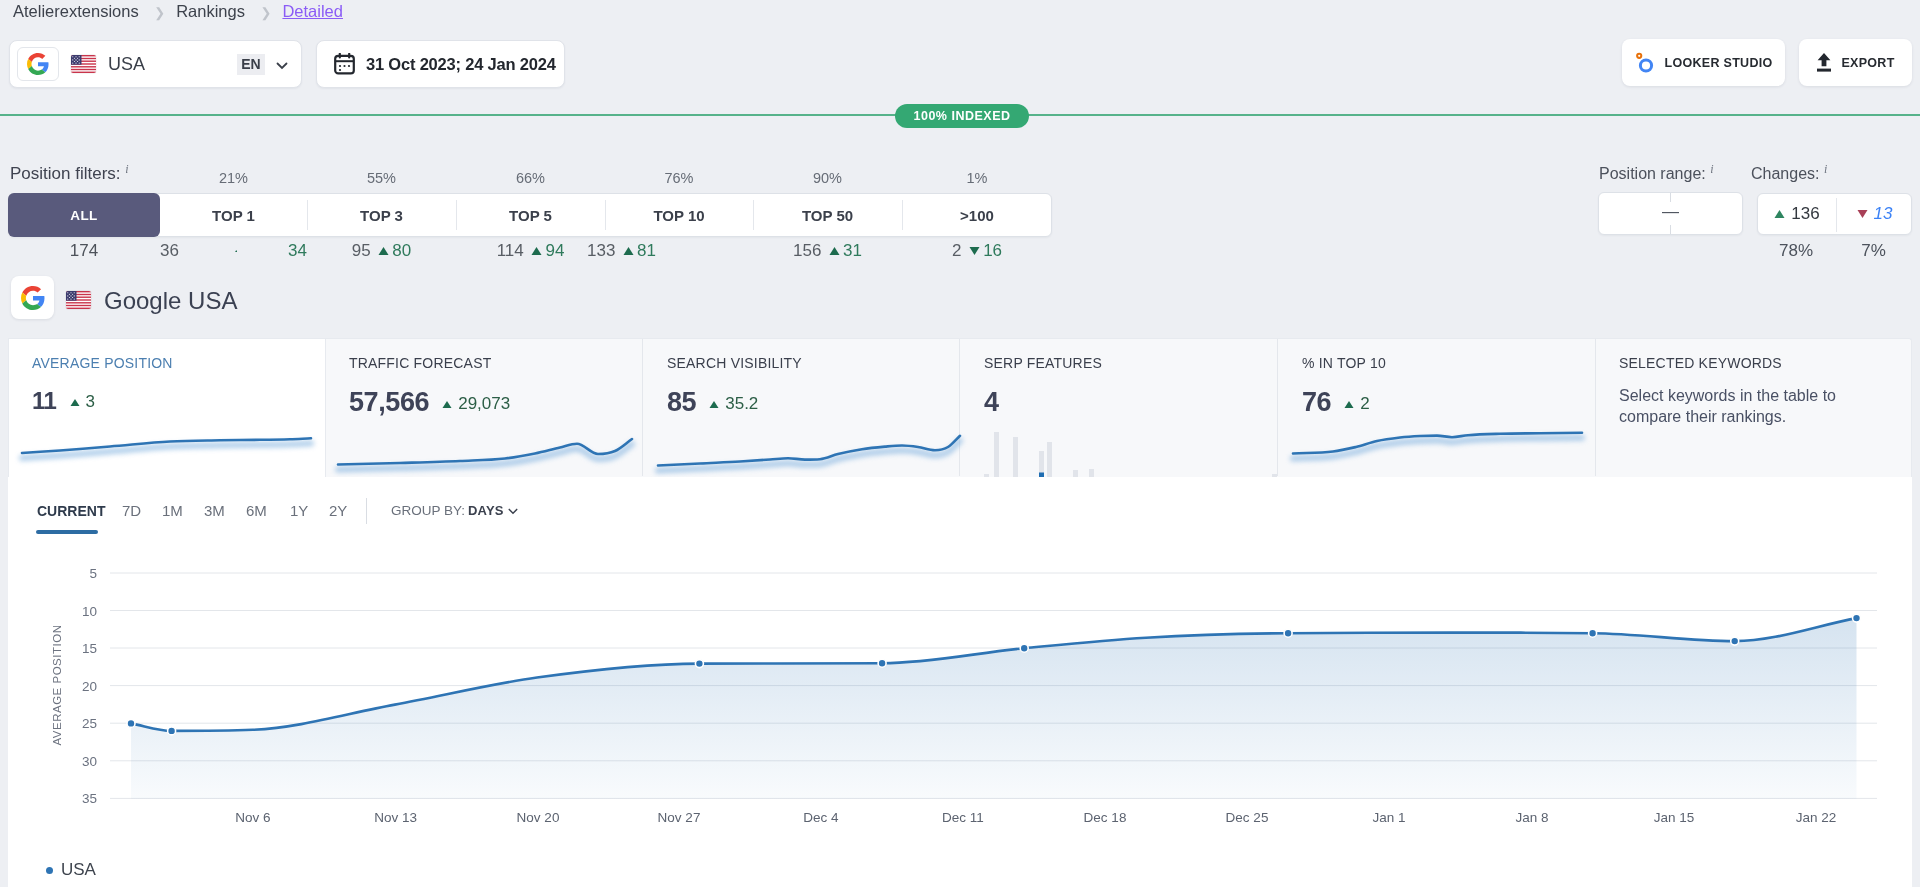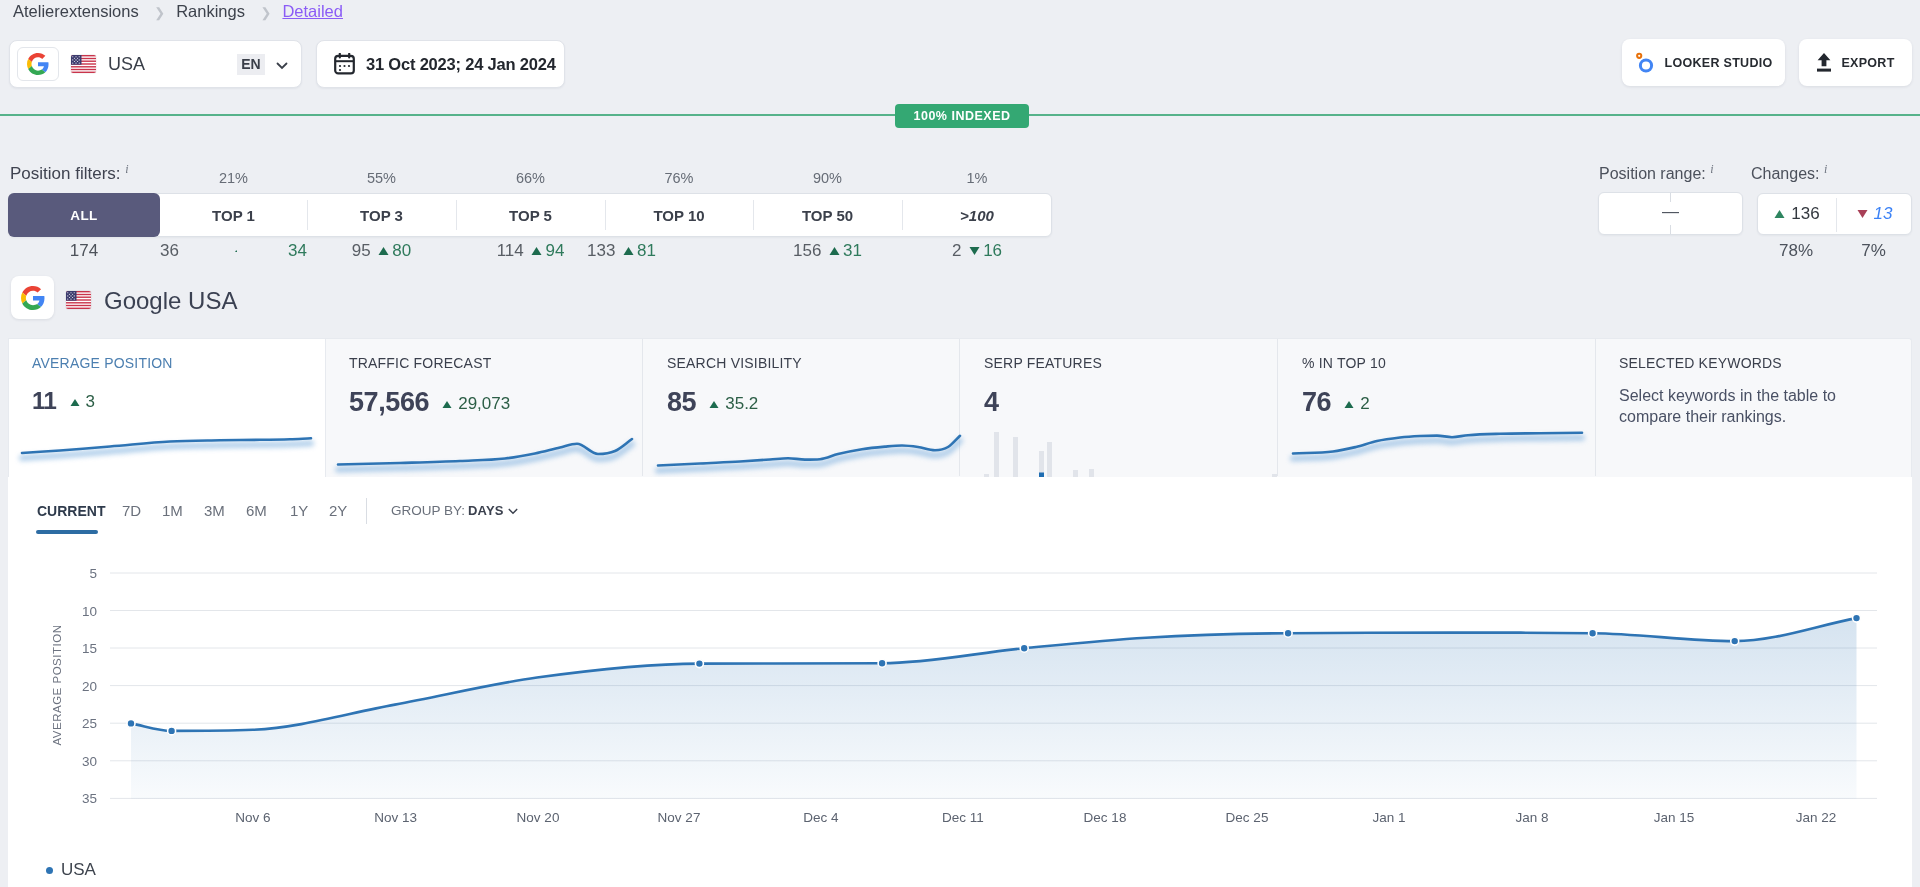--- a/index.html
+++ b/index.html
@@ -86,21 +86,21 @@
 </div>
 <div class="abs btn" style="left:1799px;top:39px;width:113px;height:47px;">
   <svg width="16" height="19" viewBox="0 0 16 19">
       <path d="M8 0 L14.4 7.2 L10.4 7.2 L10.4 13.2 L5.6 13.2 L5.6 7.2 L1.6 7.2 Z" fill="#23272e"></path>
       <rect x="1" y="15.6" width="14" height="3" fill="#23272e"></rect>
     </svg>
   <span style="margin-left:9px;font-size:12.5px;font-weight:bold;color:#272b31;letter-spacing:.3px;">EXPORT</span>
 </div>
 
 <div class="abs" style="left:0;top:114px;width:1920px;height:2px;background:#56b28a;"></div>
-<div class="abs ctr" style="left:895px;top:104px;width:134px;height:24px;background:#34a873;border-radius:4px;justify-content:center;">
+<div class="abs ctr" style="left:895px;top:104px;width:134px;height:24px;background:#34a873;border-radius:12px;justify-content:center;">
   <span style="font-size:12.5px;font-weight:bold;color:#fff;letter-spacing:.5px;">100% INDEXED</span>
 </div>
 
 <div class="abs" style="left:10px;top:162px;font-size:17px;color:#3f4350;">Position filters: <span style="font-size:12px;font-style:italic;color:#6f7580;vertical-align:6px;font-family:'Liberation Serif',serif;">i</span></div>
 
 <div class="abs" style="top:170px;left:0;width:100%;font-size:14.5px;color:#666c76;">
   <span class="abs" style="left:160px;width:147px;text-align:center;">21%</span>
   <span class="abs" style="left:307px;width:149px;text-align:center;">55%</span>
   <span class="abs" style="left:456px;width:149px;text-align:center;">66%</span>
   <span class="abs" style="left:605px;width:148px;text-align:center;">76%</span>
@@ -109,21 +109,21 @@
 </div>
 
 <div class="abs" style="left:8px;top:193px;width:1044px;height:44px;background:#fff;border:1px solid #dde1e7;border-radius:6px;box-shadow:0 1px 2px rgba(40,50,80,.05);"></div>
 <div class="abs ctr" style="left:8px;top:193px;width:152px;height:44px;background:#595a7c;border-radius:6px;justify-content:center;font-size:13.5px;font-weight:bold;color:#fff;letter-spacing:.4px;">ALL</div>
 <div class="abs" style="top:193px;left:0;width:100%;height:44px;font-size:15px;font-weight:bold;color:#3b404b;">
   <span class="abs ctr" style="left:160px;width:147px;height:44px;justify-content:center;">TOP 1</span>
   <span class="abs ctr" style="left:307px;width:149px;height:44px;justify-content:center;">TOP 3</span>
   <span class="abs ctr" style="left:456px;width:149px;height:44px;justify-content:center;">TOP 5</span>
   <span class="abs ctr" style="left:605px;width:148px;height:44px;justify-content:center;">TOP 10</span>
   <span class="abs ctr" style="left:753px;width:149px;height:44px;justify-content:center;">TOP 50</span>
-  <span class="abs ctr" style="left:902px;width:150px;height:44px;justify-content:center;font-style:italic;">&gt;100</span>
+  <span class="abs ctr" style="left:902px;width:150px;height:44px;justify-content:center;">&gt;100</span>
   <i class="abs" style="left:307px;top:7px;width:1px;height:30px;background:#e4e7ec;"></i>
   <i class="abs" style="left:456px;top:7px;width:1px;height:30px;background:#e4e7ec;"></i>
   <i class="abs" style="left:605px;top:7px;width:1px;height:30px;background:#e4e7ec;"></i>
   <i class="abs" style="left:753px;top:7px;width:1px;height:30px;background:#e4e7ec;"></i>
   <i class="abs" style="left:902px;top:7px;width:1px;height:30px;background:#e4e7ec;"></i>
 </div>
 
 <div class="abs" style="top:241px;left:0;width:100%;font-size:17px;color:#585d64;">
   <span class="abs" style="left:8px;width:152px;text-align:center;color:#4d525a;">174</span>
   <span class="abs ctr" style="left:160px;width:147px;justify-content:center;gap:48px;">36&nbsp;<svg width="11" height="10" viewBox="0 0 11 10" style="margin:0 3px;">

